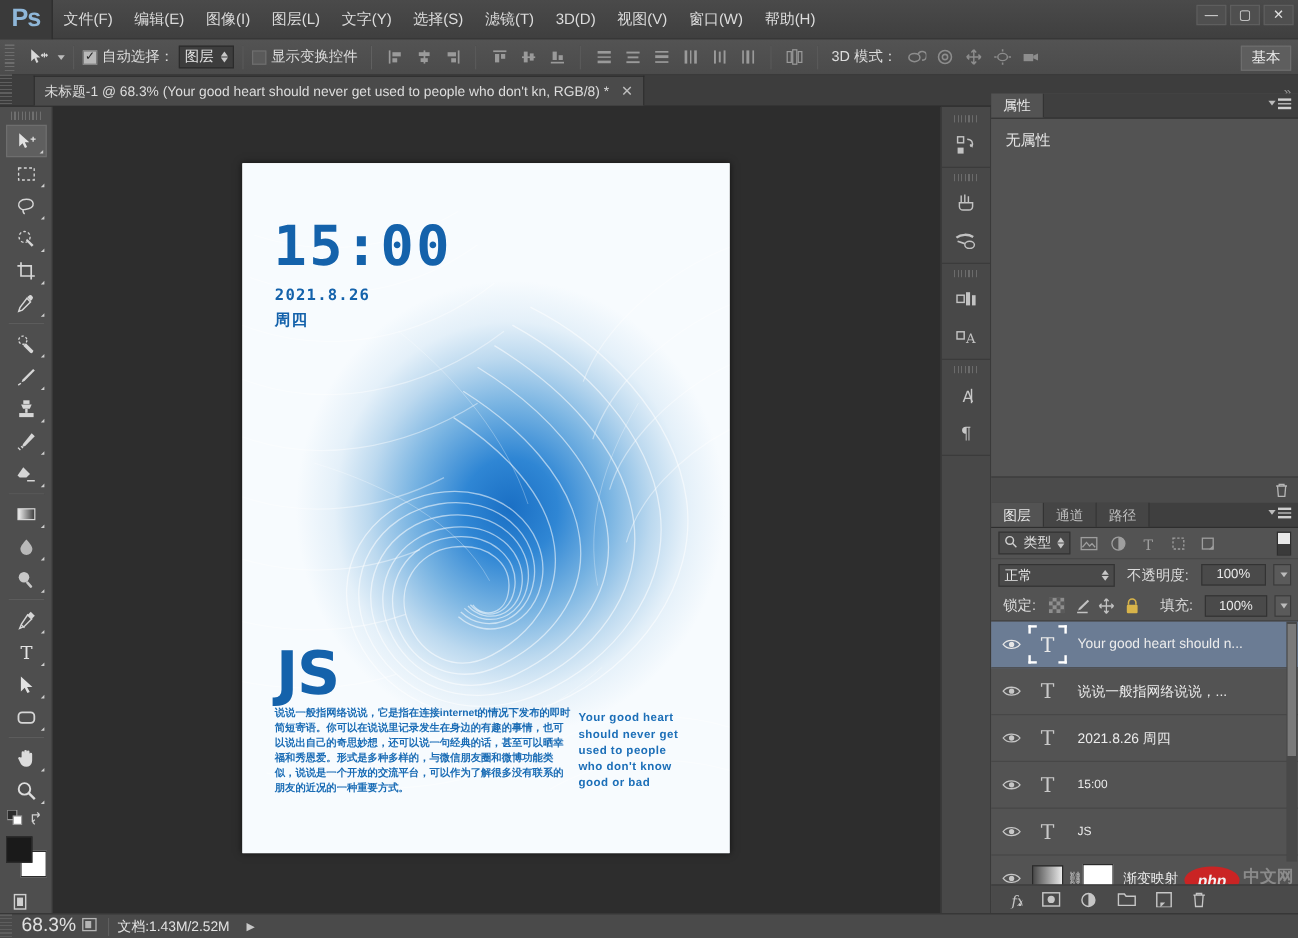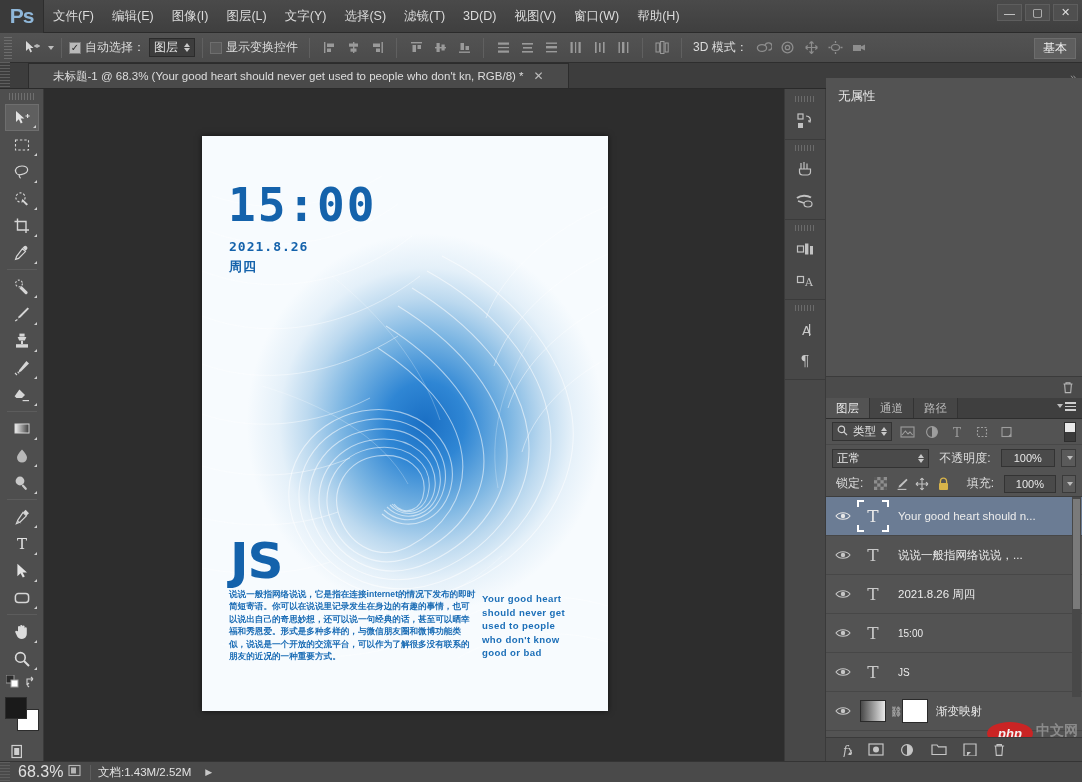--- a/index.html
+++ b/index.html
@@ -52,21 +52,21 @@
   .basic-tab{position:absolute;right:6px;top:5px;height:21px;padding:0 8px;
     background:#5e5e5e;border:1px solid #6d6d6d;display:flex;align-items:center;
     font-size:12px;color:#f0f0f0;}
 
   
   .tabbar{position:absolute;left:0;top:63px;width:1082px;height:26px;background:#3d3d3d;
     border-bottom:1px solid #2a2a2a;display:flex;align-items:flex-end;}
   .tabgrip{width:10px;height:26px;
     background:repeating-linear-gradient(#5e5e5e 0 1px,transparent 1px 3px);}
   .doctab{height:25px;background:#4a4a4a;border:1px solid #2c2c2c;border-bottom:none;
-    display:flex;align-items:center;padding:0 24px;gap:10px;font-size:11.5px;color:#ddd;
+    display:flex;align-items:center;padding:0 8px;gap:10px;font-size:11.5px;color:#ddd;
     margin-left:18px;}
   .tabclose{font-size:12px;color:#bdbdbd;}
   .arrows-r{position:absolute;right:6px;bottom:5px;font-size:11px;color:#999;}
 
   
   .toolbar{position:absolute;left:0;top:89px;width:44px;height:672px;background:#4e4e4e;
     border-right:1px solid #3a3a3a;padding-top:4px;}
   .tgrip{width:26px;height:7px;margin:0 auto 4px;
     background:repeating-linear-gradient(90deg,#6f6f6f 0 1px,transparent 1px 3px);}
   .tool{width:34px;height:27px;margin:0 auto;display:flex;align-items:center;
@@ -683,20 +683,31 @@
       <div class="railicon">
         <svg width="20" height="20" viewBox="0 0 20 20">
             <text x="10" y="15" font-family="DejaVu Serif, serif" font-size="14" fill="#c8c8c8" text-anchor="middle">¶</text>
           </svg>
       </div>
     </div>
   </div>
 
   <div class="panels">
 
+    <div class="ptabrow">
+      <div class="ptab active">属性</div>
+      <div class="pmenu">
+        <span class="caret"></span>
+        <span class="hamb">
+            <i></i>
+            <i></i>
+            <i></i>
+          </span>
+      </div>
+    </div>
     <div class="propsbody">
       <div class="propstext">无属性</div>
       <div class="propsfoot">
         <span class="lfbtn">
           <svg width="12" height="13" viewBox="0 0 12 13">
               <path d="M1.5 3 h9 M4 3 v-1.3 h4 V3 M2.6 3 l0.7 8.6 h5.4 L9.4 3" fill="none" stroke="#b6b6b6" stroke-width="1.1"></path>
             </svg>
         </span>
       </div>
     </div>

